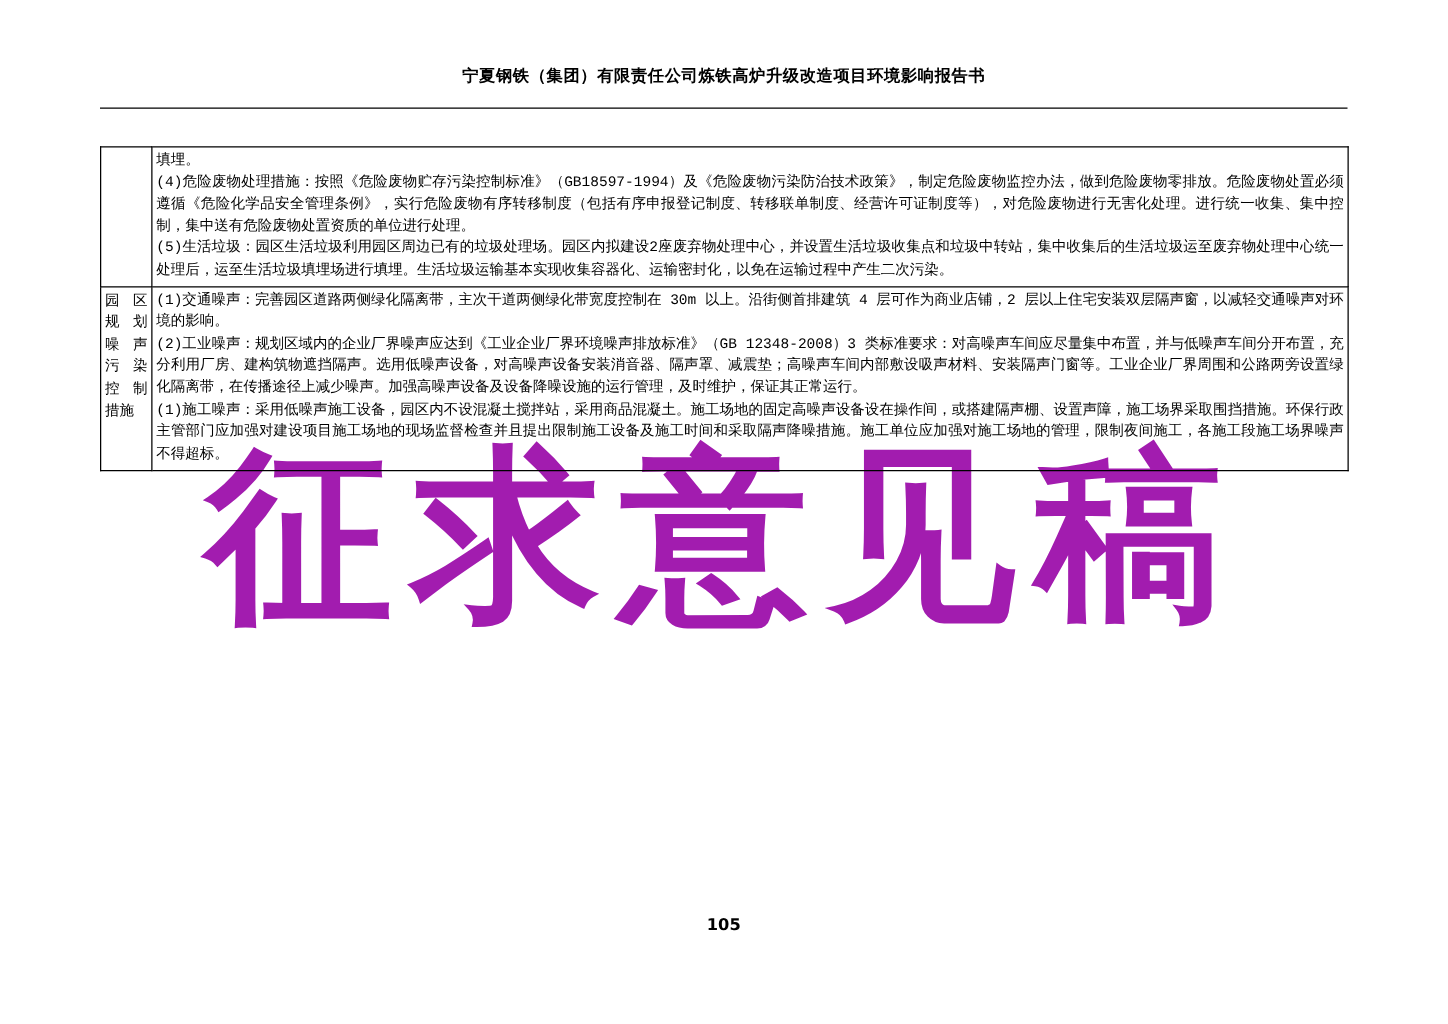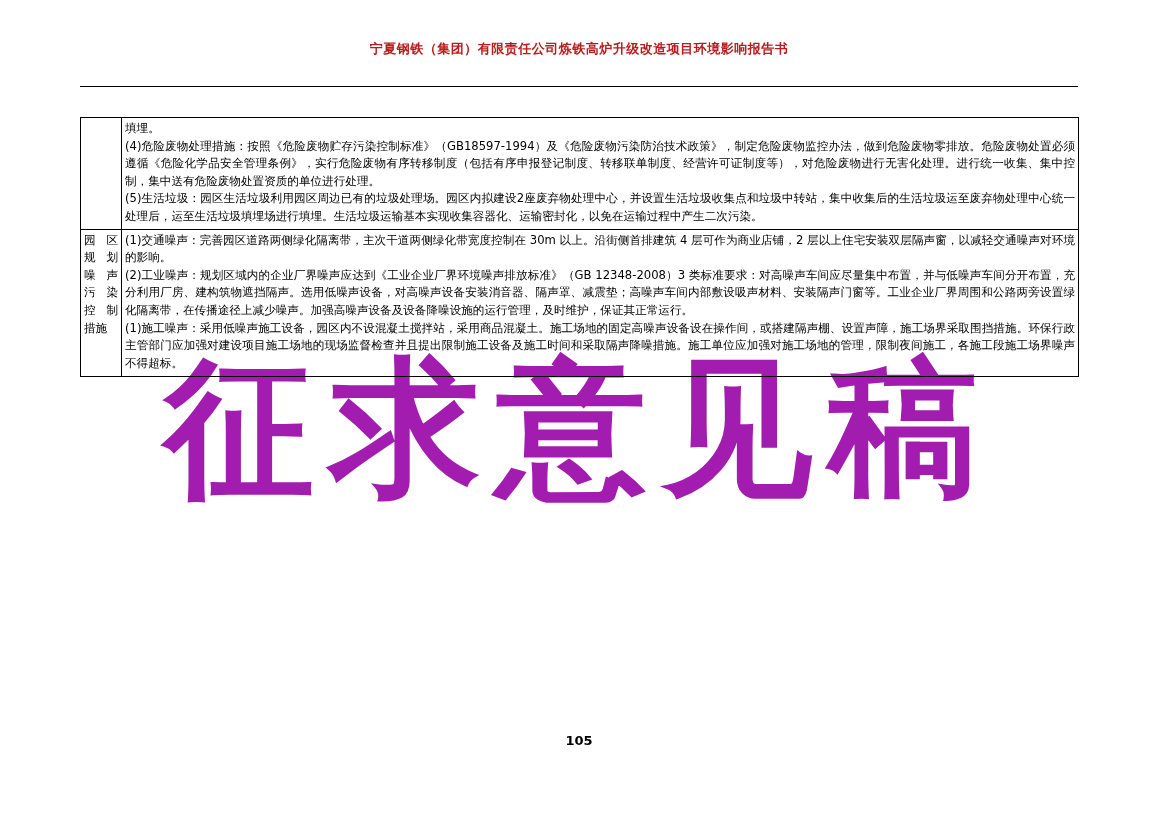--- a/index.html
+++ b/index.html
@@ -15,27 +15,27 @@
     overflow: hidden;
   }
   .page {
     position: relative;
     width: 1158px;
     height: 819px;
     box-sizing: border-box;
   }
   .header {
     position: absolute;
-    top: 40px;
+    top: 52px;
     left: 0;
     width: 1158px;
     text-align: center;
     font-size: 13px;
     font-weight: bold;
-    color: #b91c1c;
+    color: #000000;
     letter-spacing: 0.5px;
     font-family: "DejaVu Sans", "Liberation Sans", sans-serif;
   }
   .header-rule {
     position: absolute;
     top: 86px;
     left: 80px;
     width: 998px;
     height: 0;
     border-top: 1px solid #000;
@@ -66,20 +66,21 @@
     text-align: left;
     padding: 2px 2px;
     line-height: 1.5;
     font-size: 11.6px;
     word-break: break-all;
     margin-left: 48px;
   }
   td.body-cell p {
     margin: 0;
     padding: 0;
+    font-family: Liberation Mono, monospace;
   }
   .watermark {
     position: absolute;
     top: 330px;
     left: 50%;
     transform: translateX(-50%);
     font-size: 150px;
     font-weight: bold;
     color: #a21caf;
     letter-spacing: 16px;

